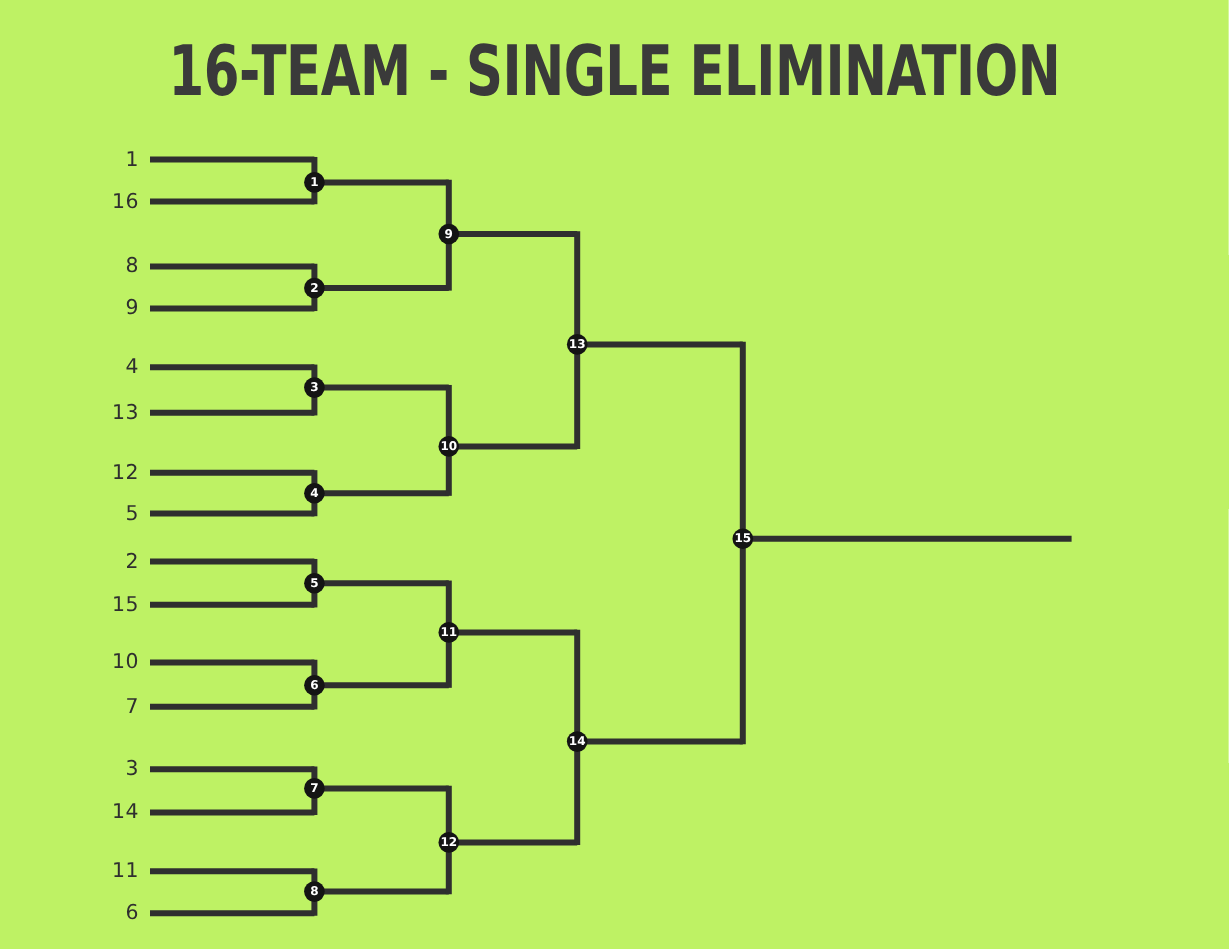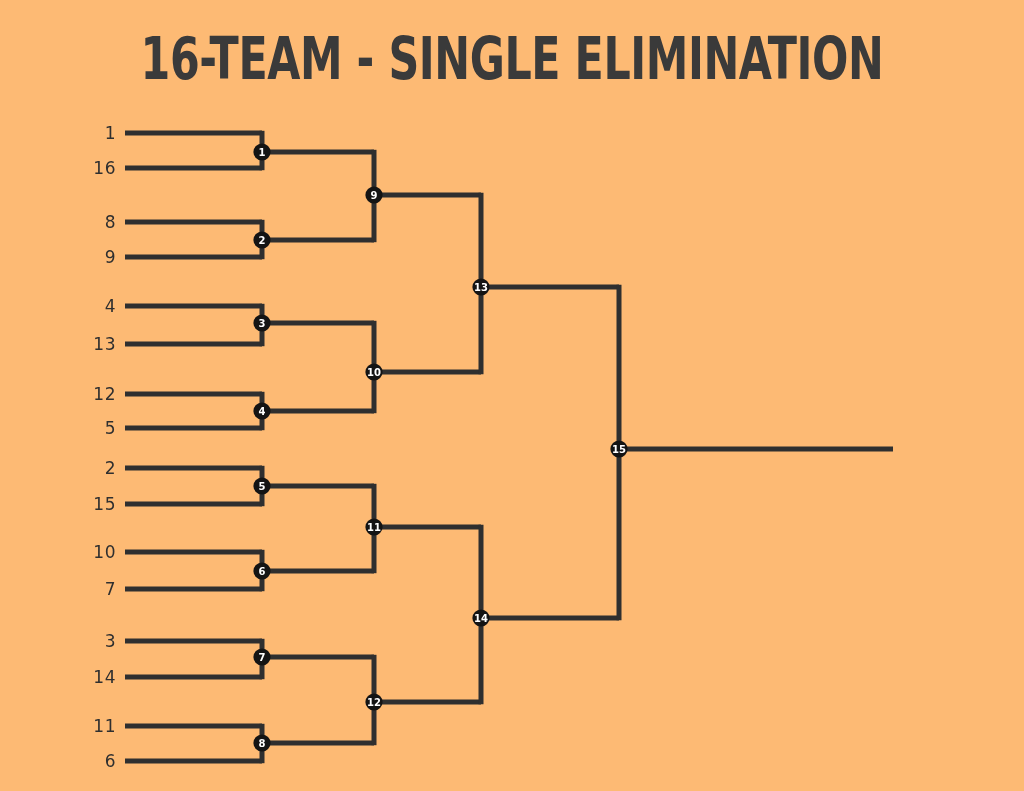--- a/index.html
+++ b/index.html
@@ -14,21 +14,21 @@
     position: relative;
     overflow: hidden;
     font-family: "Liberation Sans", sans-serif;
   }
 
   #bracket-page {
     position: absolute;
     top: 0; left: 0;
     width: 1024px;
     height: 791px;
-    background: #fdba74;
+    background: #bef264;
   }
 
   
   #page-title {
     position: absolute;
     top: 28px;
     left: 0;
     width: 1024px;
     text-align: center;
     font-family: "Liberation Sans Narrow", "DejaVu Sans Condensed", "Liberation Sans", sans-serif;

